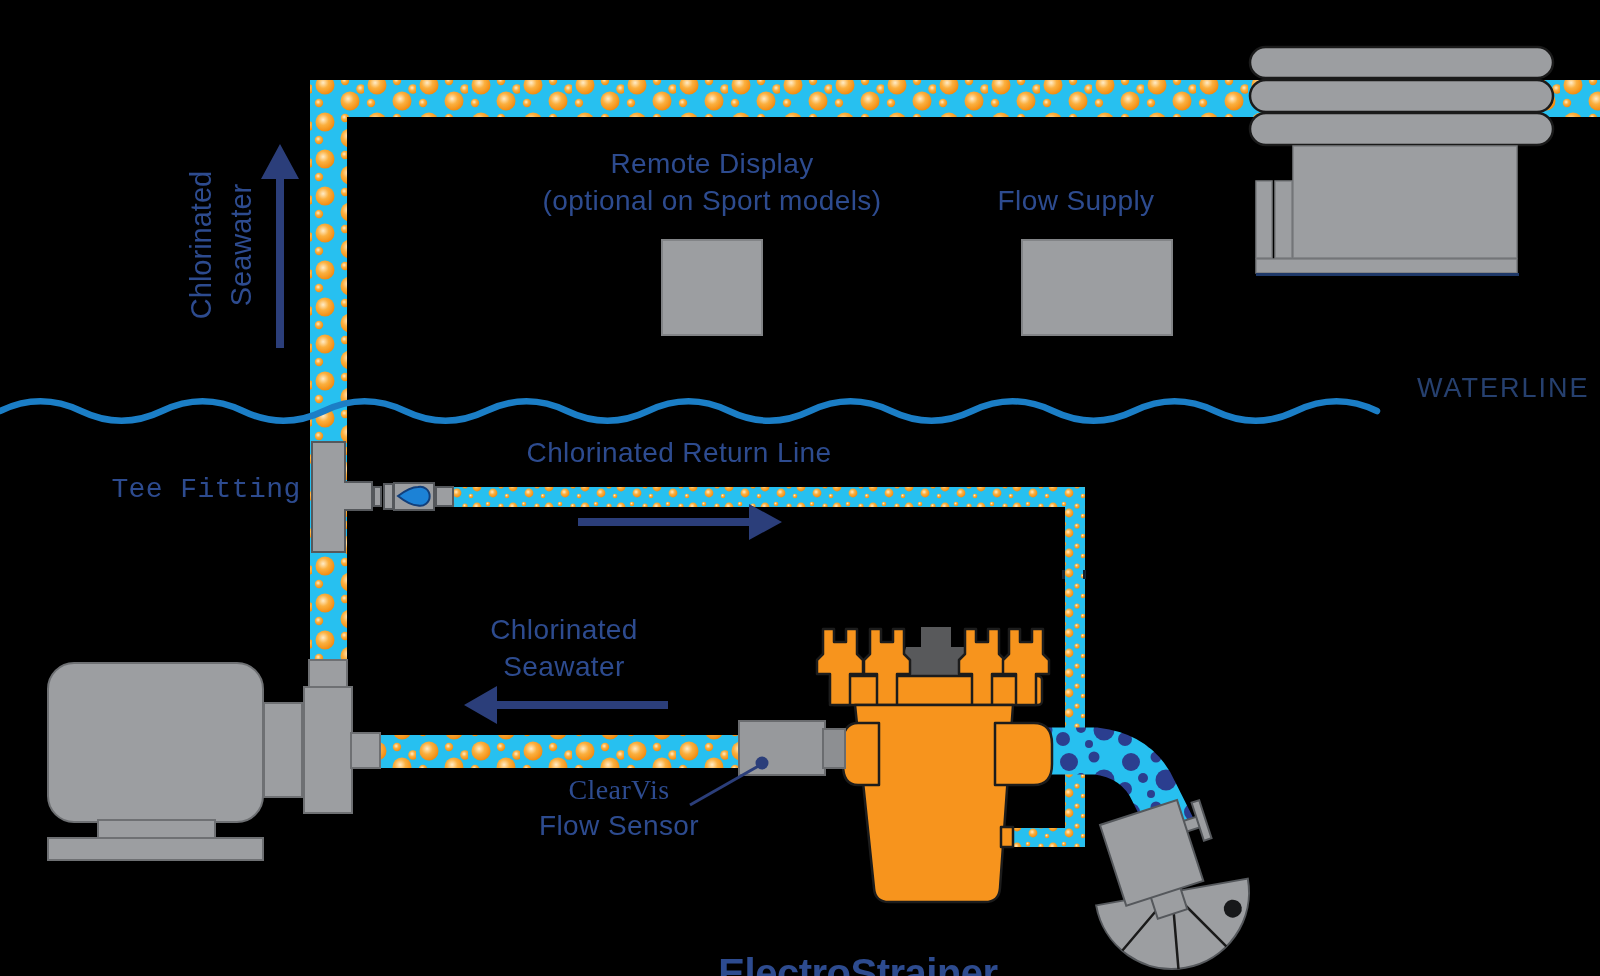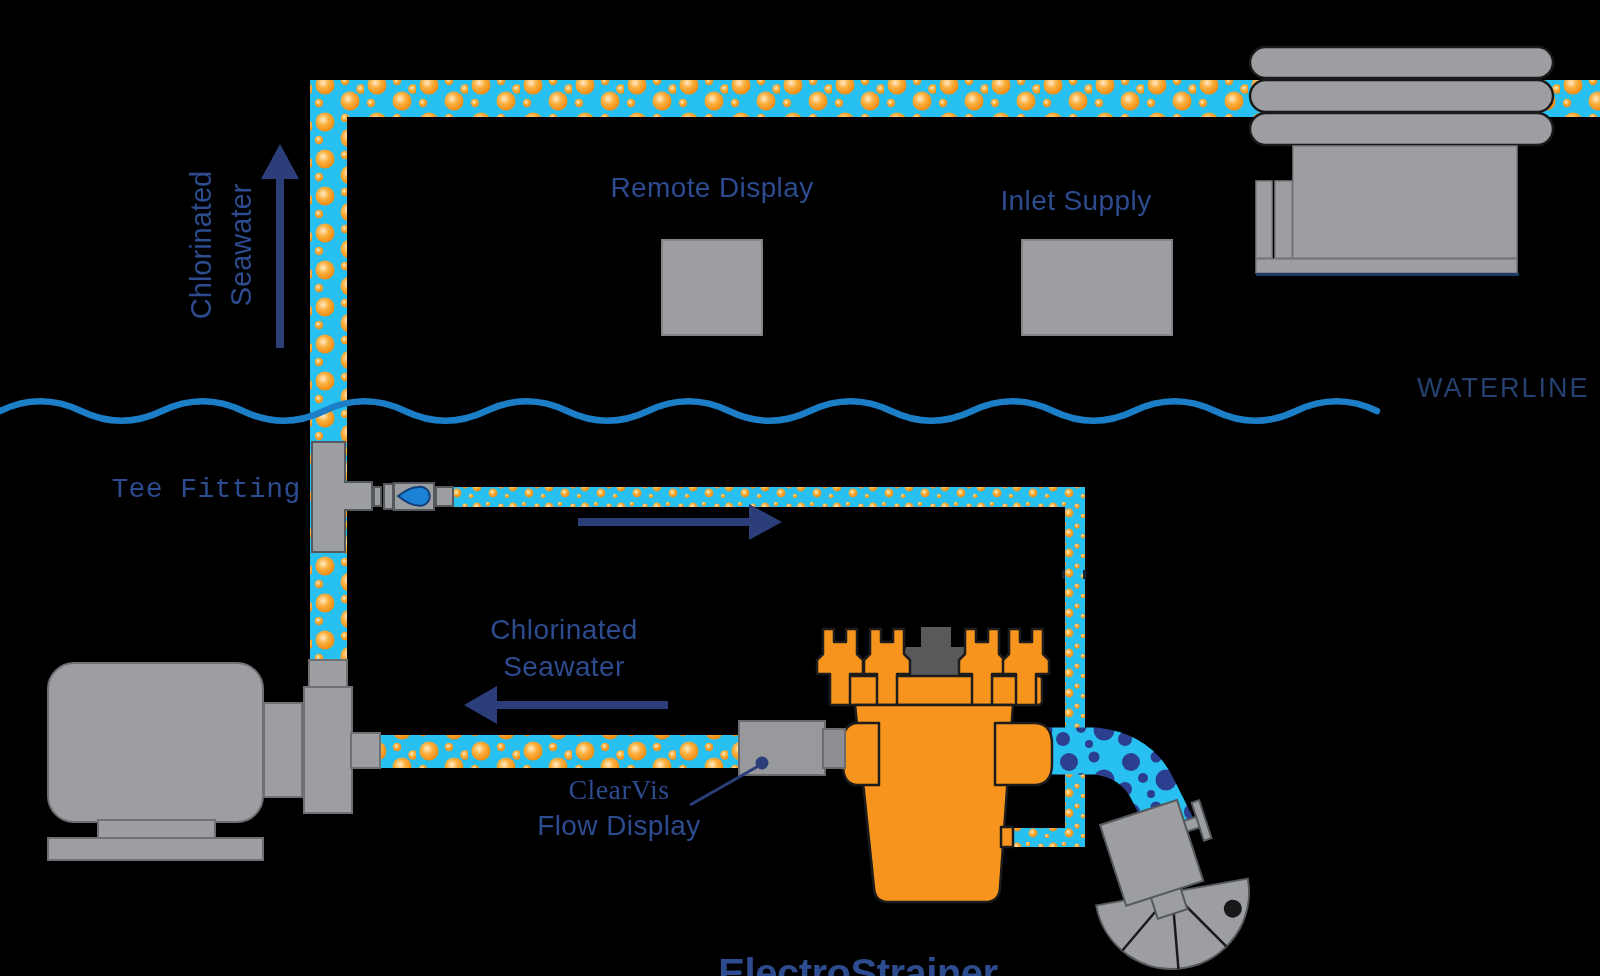--- a/index.html
+++ b/index.html
@@ -151,34 +151,36 @@
   <g fill="#2b3e7a">
     <path d="M 280 144 L 299 179 L 284 179 L 284 348 L 276 348 L 276 179 L 261 179 Z"></path>
     <path d="M 782 522 L 749 504 L 749 518 L 578 518 L 578 526 L 749 526 L 749 540 Z"></path>
     <path d="M 464 705 L 497 686 L 497 701 L 668 701 L 668 709 L 497 709 L 497 724 Z"></path>
   </g>
 </svg>
 
   <div class="vlabel"><span>Chlorinated</span><br>
     <span>Seawater</span></div>
 
-  <div class="lbl" style="left:712px;top:147px;margin-top:24px;">Remote Display</div>
+  <div class="lbl" style="left:712px;top:147px;">Remote Display</div>
+  <div class="lbl" style="left:712px;top:184px;">(optional on Sport models)</div>
 
-  <div class="lbl" style="left:1076px;top:184px;">Inlet Supply</div>
+  <div class="lbl" style="left:1076px;top:184px;">Flow Supply</div>
 
   <div class="lbl left dark" style="left:1417px;top:371px;font-size:27px;letter-spacing:2px;">WATERLINE</div>
 
   <div class="lbl" style="left:206px;top:473px;font-family:Liberation Mono, monospace;">Tee Fitting</div>
 
+  <div class="lbl" style="left:679px;top:436px;">Chlorinated Return Line</div>
 
   <div class="lbl" style="left:564px;top:613px;">Chlorinated</div>
   <div class="lbl" style="left:564px;top:650px;">Seawater</div>
 
   <div class="lbl" style="left:619px;top:773px;font-family:Liberation Serif, serif;">ClearVis</div>
-  <div class="lbl" style="left:619px;top:809px;">Flow Display</div>
+  <div class="lbl" style="left:619px;top:809px;">Flow Sensor</div>
 
   <div class="lbl brand" style="left:858px;top:956px;text-decoration:underline;">ElectroStrainer</div>
 
   <div class="lbl hidden-ink" style="left:1378px;top:-20px;">Air Conditioner</div>
   <div class="lbl hidden-ink" style="left:168px;top:874px;">Seawater Pump</div>
   <div class="lbl hidden-ink" style="left:1340px;top:822px;font-size:27px;">Seawater Inlet</div>
   <div class="lbl hidden-ink" style="left:1402px;top:898px;font-size:27px;">Thru-Hull with</div>
   <div class="lbl hidden-ink" style="left:1400px;top:931px;font-size:27px;">Scoop Strainer</div>
 </div>
 

